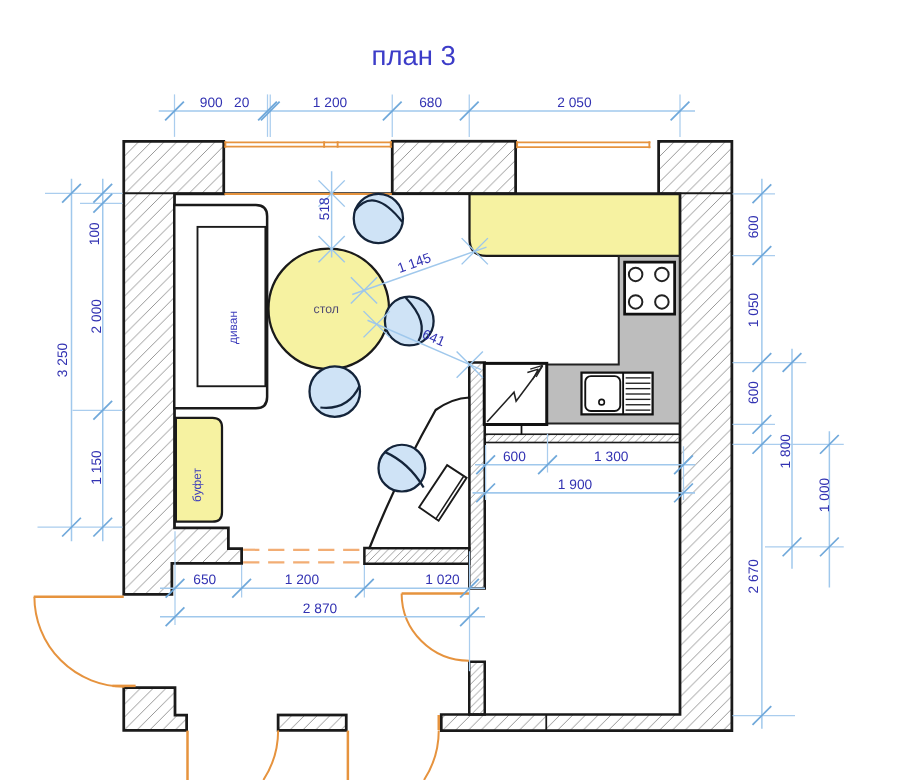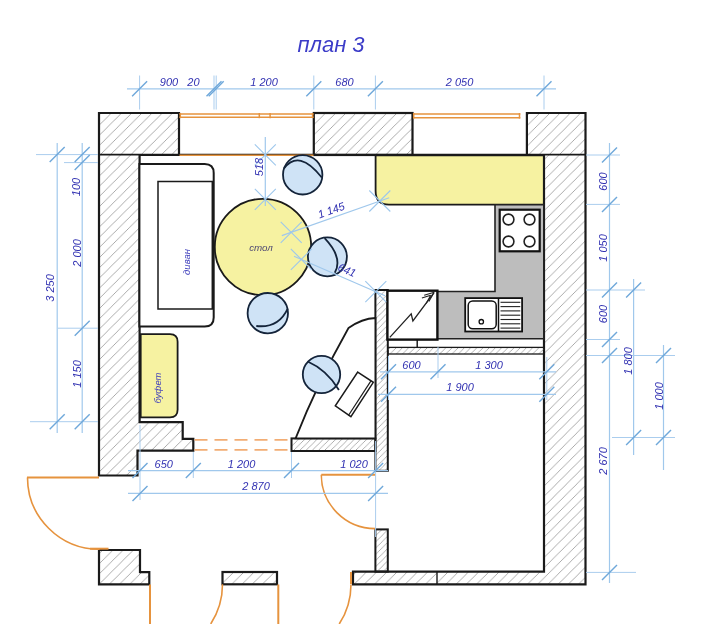--- a/index.html
+++ b/index.html
@@ -1,16 +1,16 @@
 <!DOCTYPE html>
 <html><head>
 <meta charset="utf-8">
 <style>
   html,body{margin:0;padding:0;background:#ffffff;}
-  .page{width:720px;height:624px;position:relative;font-family:"Liberation Sans",sans-serif;font-style:italic;}
+  .page{width:720px;height:624px;position:relative;font-family:"Liberation Sans",sans-serif;}
   text{font-family:"Liberation Sans",sans-serif;}
 </style>
 </head>
 <body>
 <div class="page">
 <svg width="720" height="624" viewBox="0 0 720 624">
 <defs>
   <pattern id="h" patternUnits="userSpaceOnUse" width="10.2" height="10.2">
     <path d="M-1.5,1.5 L1.5,-1.5 M-1.5,11.7 L11.7,-1.5 M8.7,11.7 L11.7,8.7" stroke="#909090" stroke-width="0.75" fill="none"></path>
   </pattern>

